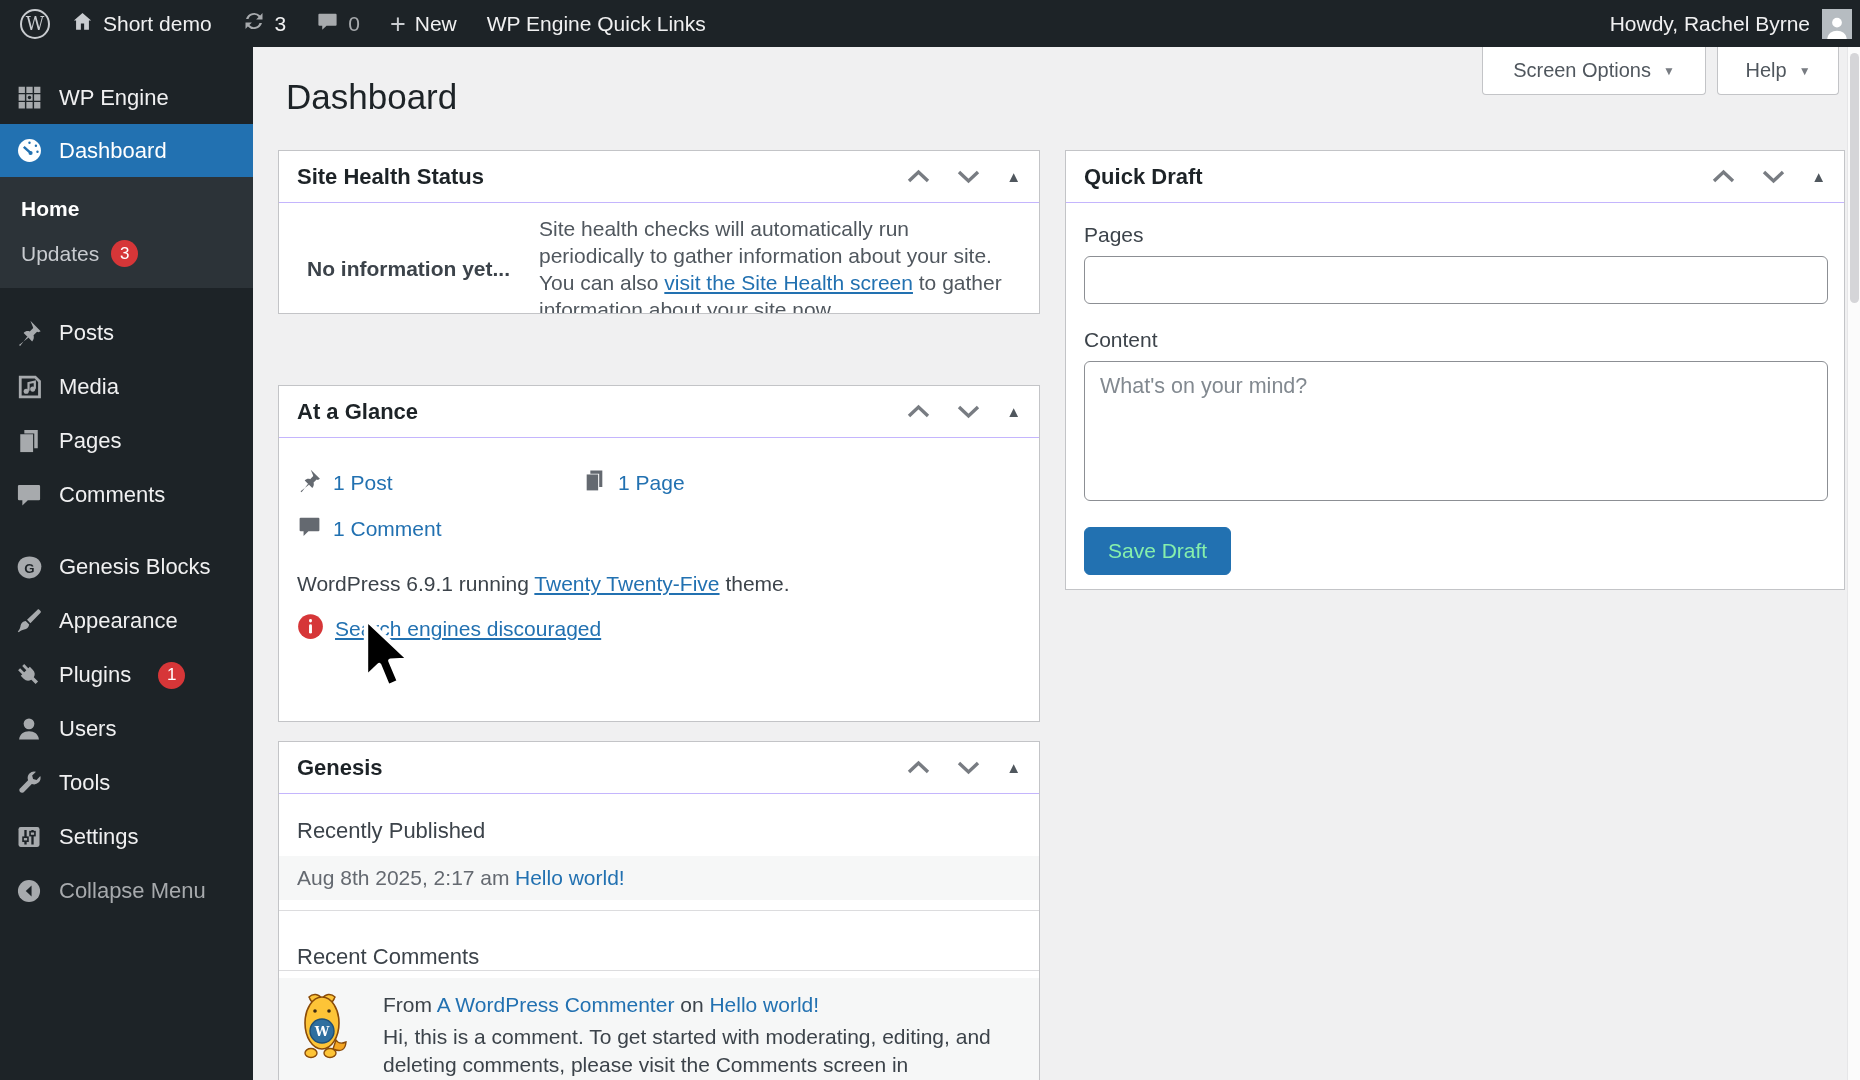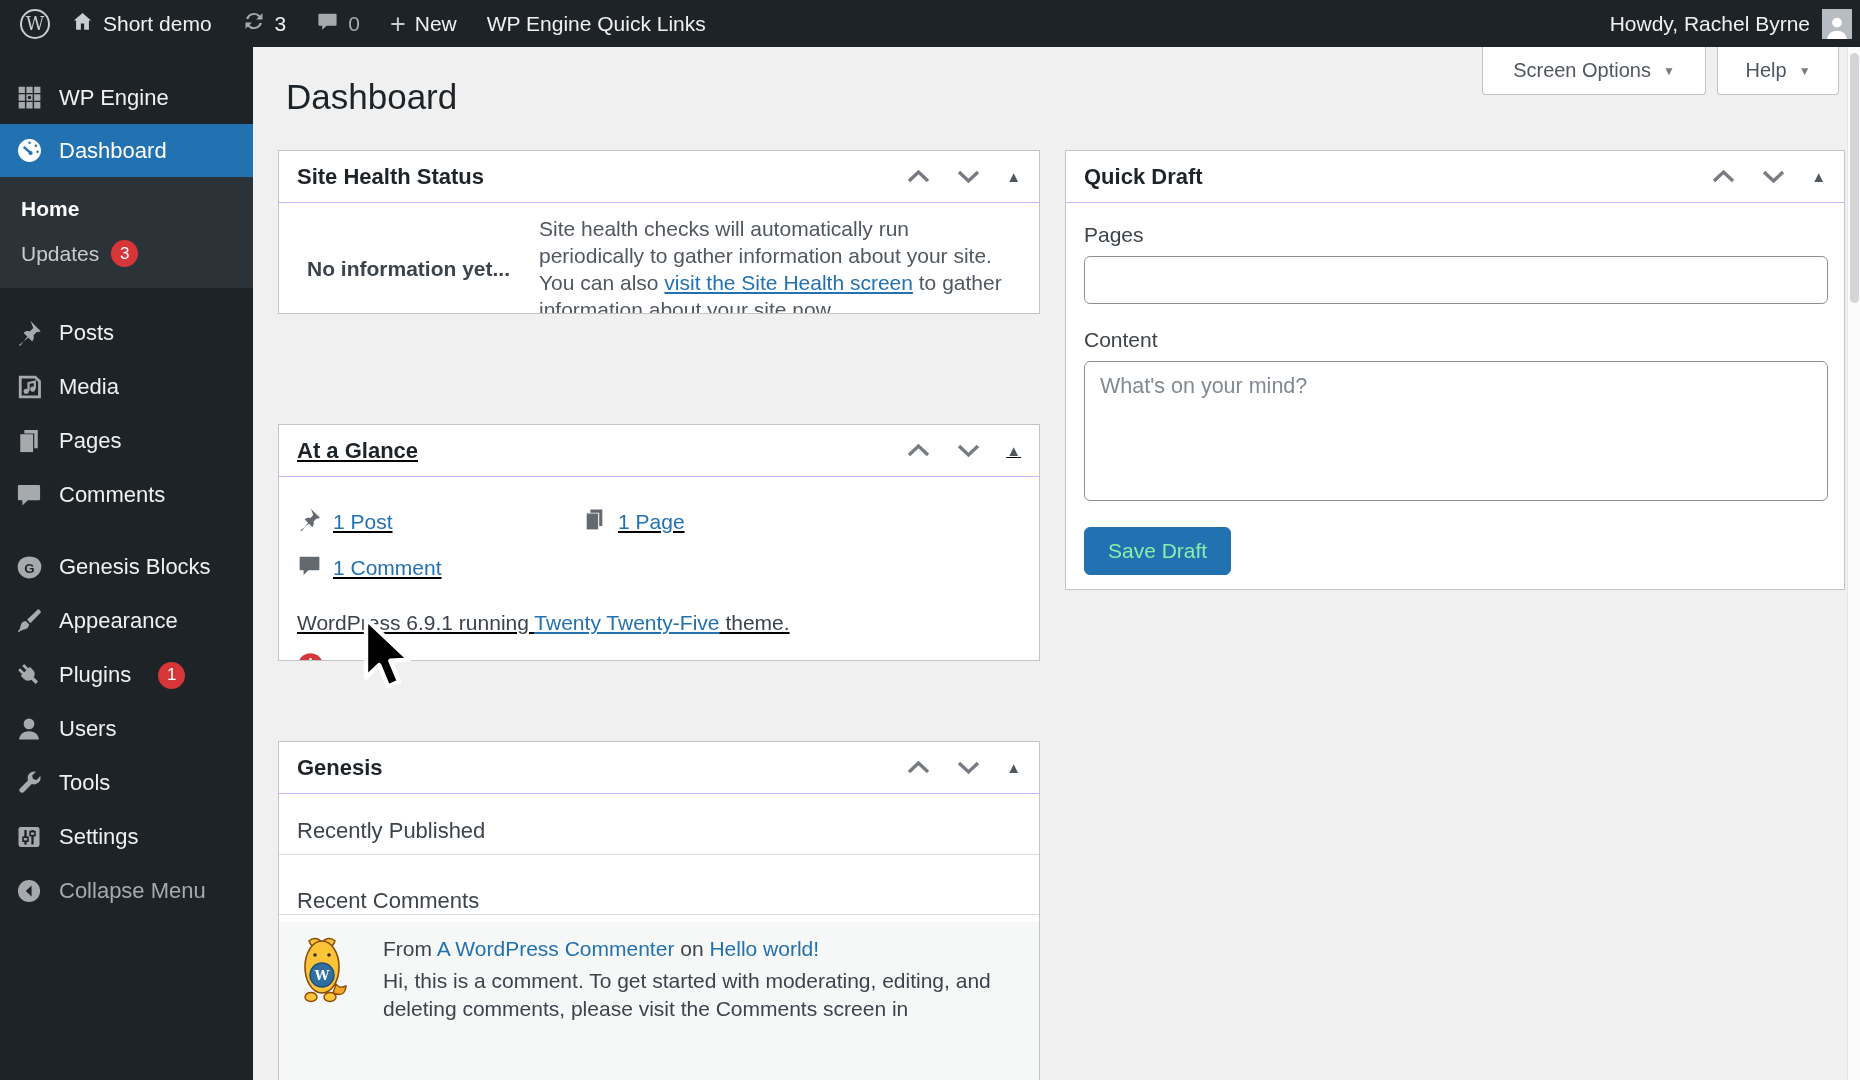--- a/index.html
+++ b/index.html
@@ -333,21 +333,21 @@
         </span>
       </div>
       <div class="sh-body">
         <div class="sh-left">No information yet...</div>
         <div class="sh-right">
           <span>Site health checks will automatically run periodically to gather information about your site. You can also </span><a class="wplink u">visit the Site Health screen</a><span> to gather information about your site now.</span>
         </div>
       </div>
     </div>
 
-    <div class="widget" style="left:25px; top:377px; width:762px; height:237px;text-decoration:underline;">
+    <div class="widget" style="left:25px; top:338px; width:762px; height:337px;">
       <div class="w-header">
         <span class="w-title">At a Glance</span>
         <span class="w-controls">
           <span class="ctl">
               <svg width="25" height="15" viewBox="0 0 25 15">
                 <polyline points="3,12 12.5,3 22,12" fill="none" stroke="#787c82" stroke-width="3.4"></polyline>
               </svg>
             </span>
           <span class="ctl">
               <svg width="25" height="15" viewBox="0 0 25 15">
@@ -406,20 +406,24 @@
             </span>
           <span class="ctl">
               <svg width="25" height="15" viewBox="0 0 25 15">
                 <polyline points="3,3 12.5,12 22,3" fill="none" stroke="#787c82" stroke-width="3.4"></polyline>
               </svg>
             </span>
           <span class="ctl tri-up">▲</span>
         </span>
       </div>
       <div class="act-heading">Recently Published</div>
+      <div class="act-pubrow">
+        <span class="act-date">Aug 8th 2025, 2:17 am</span>
+        <a class="wplink">Hello world!</a>
+      </div>
       <div class="act-div"></div>
       <div class="act-heading2">Recent Comments</div>
       <div class="act-comment">
         <span class="act-avatar">
           <svg width="50" height="66" viewBox="0 0 50 66">
             <path d="M36 56 q12 5 13 -7 q-7 3 -10 -2 z" fill="#f5a623" stroke="#8a4b08" stroke-width="1.4"></path>
             <path d="M13 6 L19 12 M37 6 L31 12" stroke="#8a4b08" stroke-width="2"></path>
             <path d="M12 4 C16 0 22 1 24 5 L26 5 C28 1 34 0 38 4 L34 11 L16 11 Z" fill="#fdc437" stroke="#8a4b08" stroke-width="1.4"></path>
             <ellipse cx="25" cy="30" rx="17" ry="26" fill="#fdc437" stroke="#8a4b08" stroke-width="1.6"></ellipse>
             <circle cx="18" cy="18" r="1.8" fill="#3b2a12"></circle>

